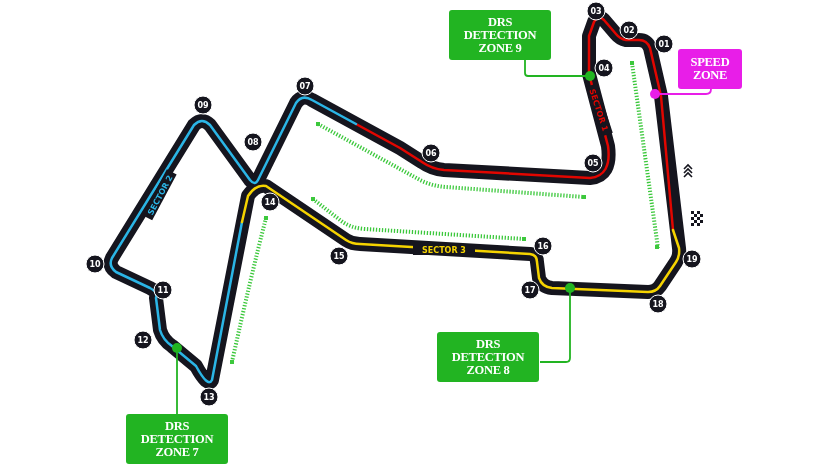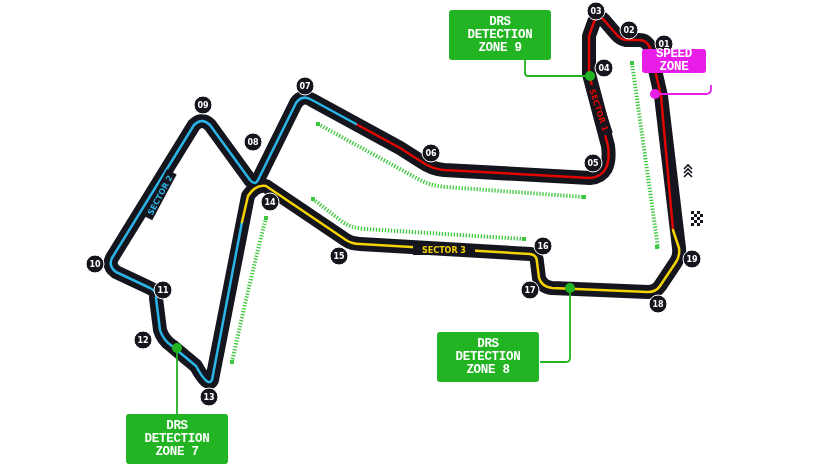--- a/index.html
+++ b/index.html
@@ -1,21 +1,21 @@
 <!DOCTYPE html>
 <html><head>
 <meta charset="utf-8">
 <style>
   html, body { margin: 0; padding: 0; background: #ffffff; }
   body { width: 828px; height: 466px; position: relative; overflow: hidden;
          font-family: "DejaVu Sans", sans-serif; }
   #map { position: absolute; left: 0; top: 0; width: 828px; height: 466px; }
   .label-box {
     position: absolute; color: #fff; text-align: center;
-    font-family: Liberation Mono, monospace; font-weight: bold;
+    font-family: Liberation Serif, serif; font-weight: bold;
     font-size: 12.5px; line-height: 13px; border-radius: 3px;
     display: flex; flex-direction: column; justify-content: center; align-items: center;
     letter-spacing: -0.3px;
   }
   .drs-box { background: #22b422; }
   .speed-box { background: #e81ee8; }
   .turn-text { font-family: "DejaVu Sans", sans-serif; font-weight: bold; font-size: 8px; fill: #fff; }
   .sector-text { font-family: "DejaVu Sans", sans-serif; font-weight: bold; font-size: 8px; }
 </style>
 </head>
@@ -182,16 +182,16 @@
 <div class="label-box drs-box" style="left:126px; top:414px; width:102px; height:50px;">
   <span>DRS</span>
   <span>DETECTION</span>
   <span>ZONE 7</span>
 </div>
 <div class="label-box drs-box" style="left:437px; top:332px; width:102px; height:50px;">
   <span>DRS</span>
   <span>DETECTION</span>
   <span>ZONE 8</span>
 </div>
-<div class="label-box speed-box" style="left:642px; top:49px; width:64px; height:24px;align-items:center;">
+<div class="label-box speed-box" style="left:678px; top:49px; width:64px; height:40px;align-items:center;">
   <span>SPEED</span>
   <span>ZONE</span>
 </div>
 
 </body></html>

